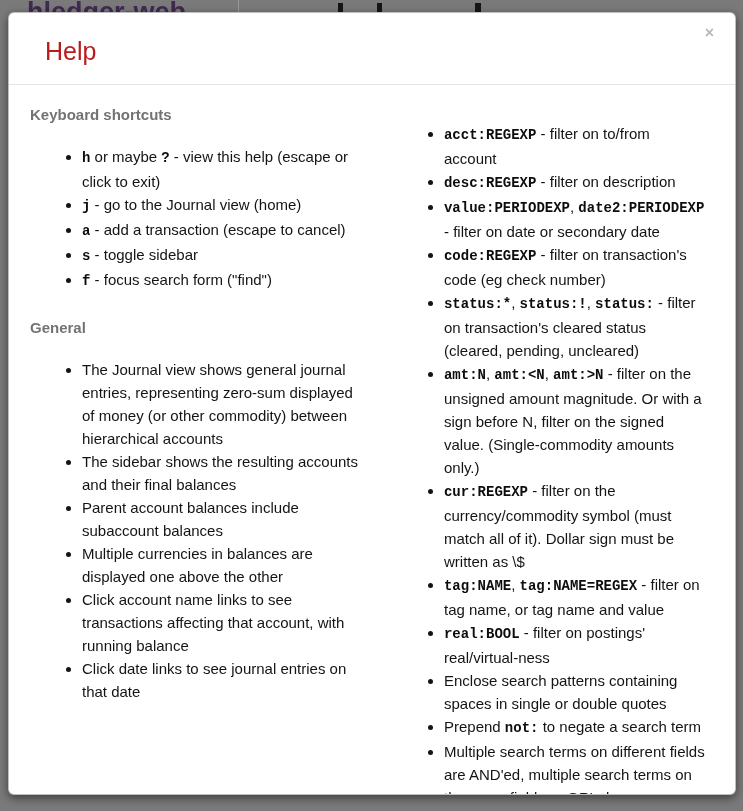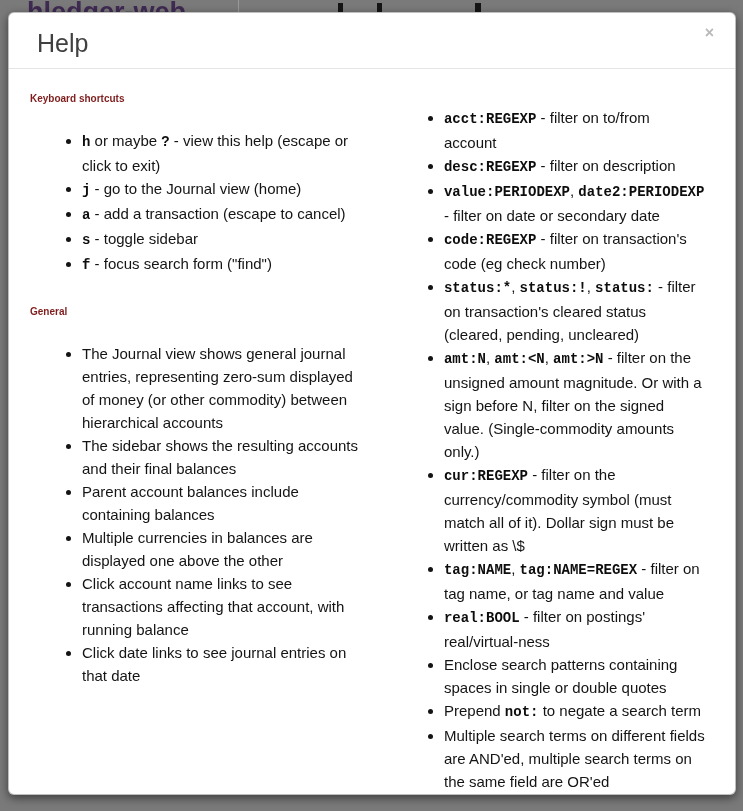--- a/index.html
+++ b/index.html
@@ -27,34 +27,34 @@
     background:#ffffff; border-radius:6px; box-sizing:border-box;
     border:1px solid rgba(0,0,0,0.25);
     box-shadow:0 3px 10px rgba(0,0,0,0.5);
     overflow:hidden;
   }
   .modal-header {
     position:relative; padding:15px 20px 10px 28px;
     border-bottom:1px solid #e5e5e5;
   }
   .modal-title {
-    margin:0; font-size:25px; font-weight:400; color:#404040; line-height:30px;
+    margin:8px; font-size:25px; font-weight:400; color:#b91c1c; line-height:30px;
   }
   .close {
     position:absolute; right:21px; top:11px;
     font-size:16px; font-weight:bold; color:#b9b9b9; cursor:pointer;
     font-family:"Liberation Sans", sans-serif;
   }
   .modal-body { display:flex; padding:21px 13px 18px 13px; }
   .col-left  { width:356px; margin-right:7px; }
   .col-right { width:339px; }
 
   .section-heading {
     margin:0 0 21px 0; padding-left:8px;
-    font-size:10px; font-weight:bold; color:#7f1d1d; line-height:18px;
+    font-size:15px; font-weight:bold; color:#737373; line-height:18px;
   }
   .help-section + .help-section { margin-top:26px; }
   .section-list {
     margin:16px; padding:0 0 0 44px; list-style:disc;
     font-size:15px; line-height:23px; color:#141414;
   }
   .section-list li { margin:0; padding:0; }
   code {
     font-family:"Liberation Mono","DejaVu Sans Mono",monospace;
     font-weight:bold; font-size:14px; color:#0d0d0d;
@@ -86,21 +86,21 @@
             <li><code>a</code> - add a transaction (escape to cancel)</li>
             <li><code>s</code> - toggle sidebar</li>
             <li><code>f</code> - focus search form ("find")</li>
           </ul>
         </div>
         <div class="help-section">
           <h4 class="section-heading">General</h4>
           <ul class="section-list">
             <li>The Journal view shows general journal entries, representing zero-sum displayed of money (or other commodity) between hierarchical accounts</li>
             <li>The sidebar shows the resulting accounts and their final balances</li>
-            <li>Parent account balances include containing balances</li>
+            <li>Parent account balances include subaccount balances</li>
             <li>Multiple currencies in balances are displayed one above the other</li>
             <li>Click account name links to see transactions affecting that account, with running balance</li>
             <li>Click date links to see journal entries on that date</li>
           </ul>
         </div>
       </div>
     <div class="col-right">
         <div class="help-section">
           <ul class="section-list">
             <li><code>acct:REGEXP</code> - filter on to/from account</li>

